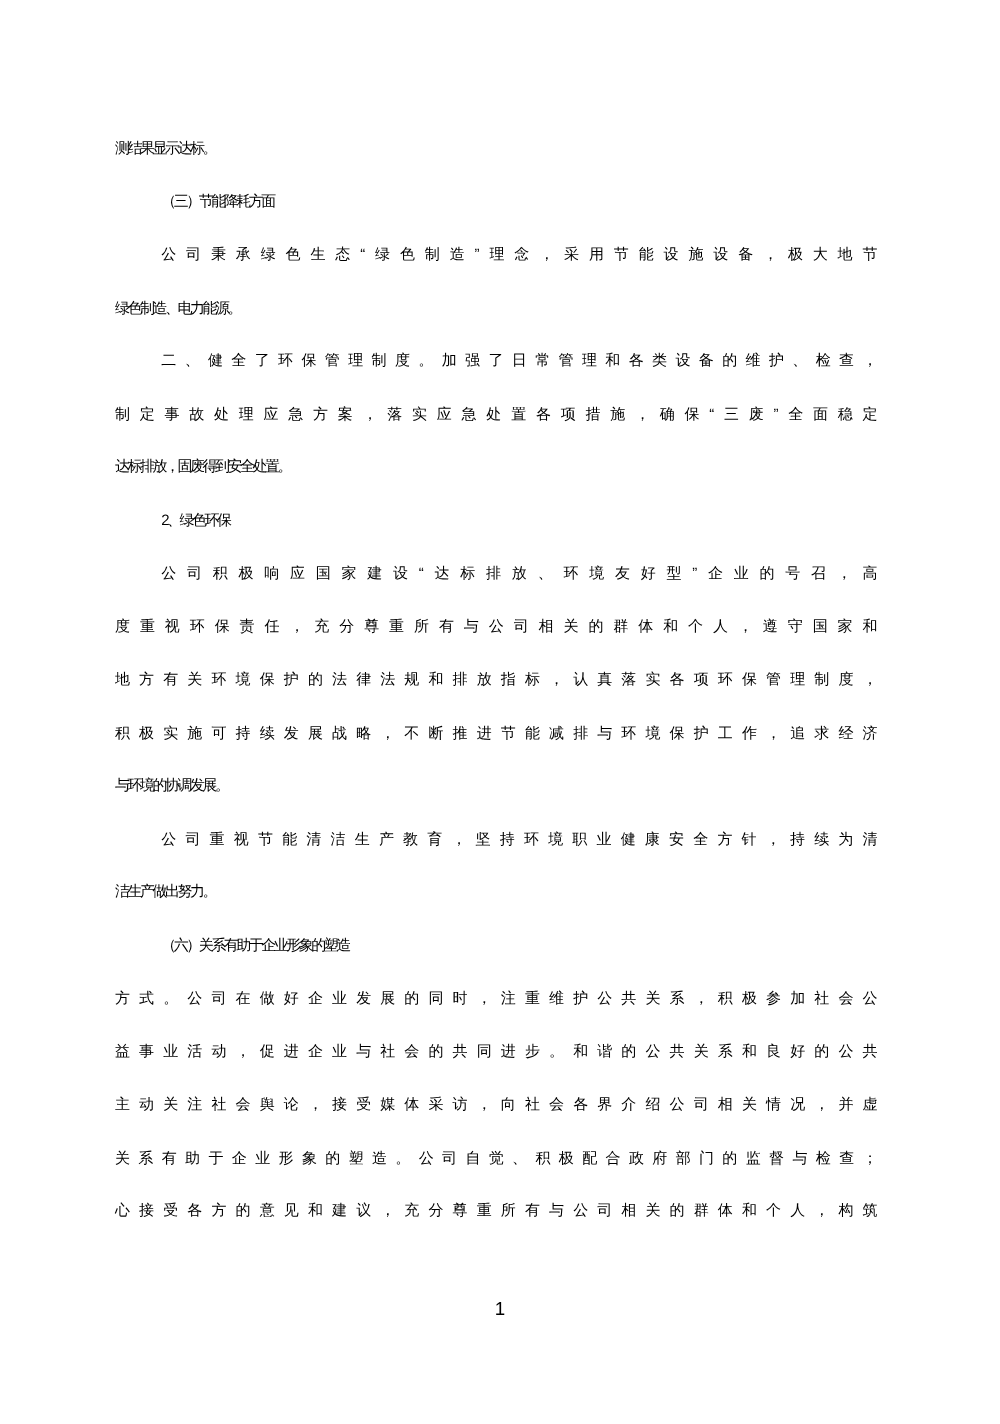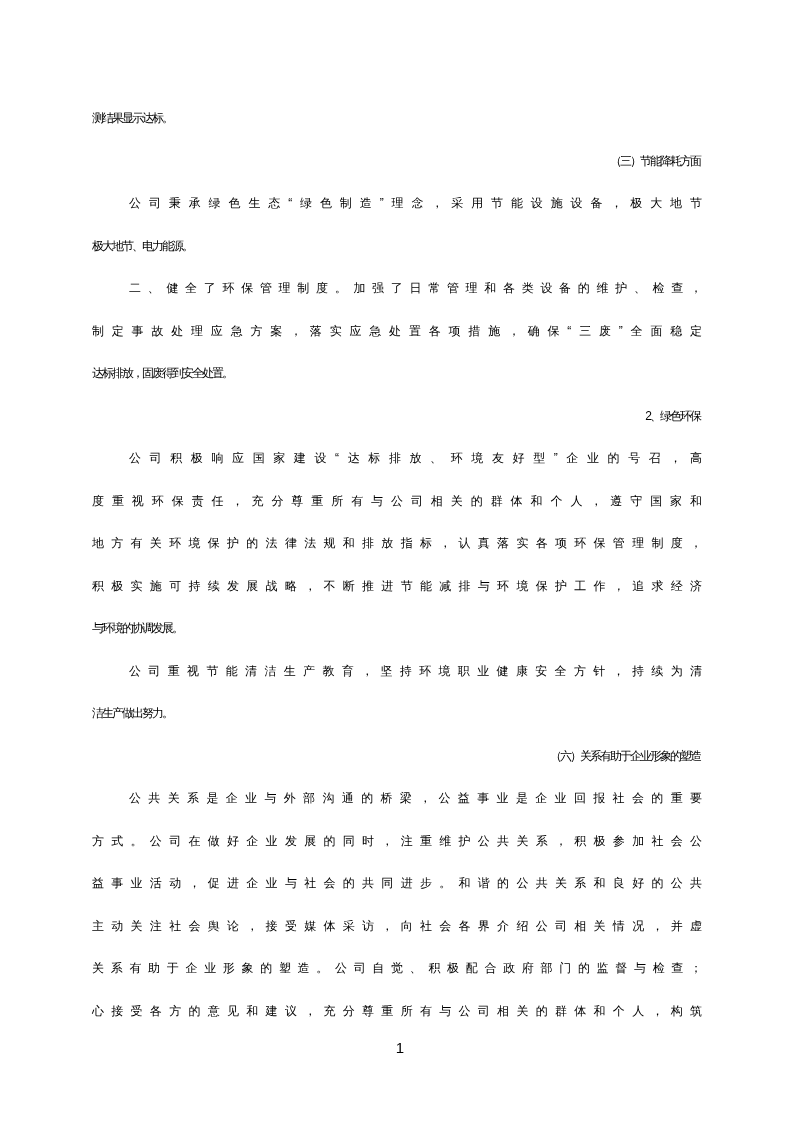--- a/index.html
+++ b/index.html
@@ -29,21 +29,20 @@
     letter-spacing: -2px;
     white-space: nowrap;
     text-align: left;
     color: #000000;
   }
   .line.justify {
     text-align-last: justify;
   }
   .line.indent {
     text-indent: 37px;
-    text-align: right;
   }
   .page-number {
     position: absolute;
     left: 0;
     top: 1038px;
     width: 100%;
     text-align: center;
     font-size: 15px;
     line-height: 20px;
     color: #000000;
@@ -51,34 +50,33 @@
 </style>
 </head>
 <body>
 
 <div class="page">
   <div class="text-block">
 
   <div class="line">测结果显示达标。</div>
       <div class="line indent">（三）节能降耗方面</div>
       <div class="line indent justify">公司秉承绿色生态“绿色制造”理念，采用节能设施设备，极大地节</div>
-      <div class="line">极大地节、电力能源。</div>
+      <div class="line">绿色制造、电力能源。</div>
       <div class="line indent justify">二、健全了环保管理制度。加强了日常管理和各类设备的维护、检查，</div>
       <div class="line justify">制定事故处理应急方案，落实应急处置各项措施，确保“三废”全面稳定</div>
       <div class="line">达标排放，固废得到安全处置。</div>
       <div class="line indent">2、绿色环保</div>
       <div class="line indent justify">公司积极响应国家建设“达标排放、环境友好型”企业的号召，高</div>
       <div class="line justify">度重视环保责任，充分尊重所有与公司相关的群体和个人，遵守国家和</div>
       <div class="line justify">地方有关环境保护的法律法规和排放指标，认真落实各项环保管理制度，</div>
       <div class="line justify">积极实施可持续发展战略，不断推进节能减排与环境保护工作，追求经济</div>
       <div class="line">与环境的协调发展。</div>
       <div class="line indent justify">公司重视节能清洁生产教育，坚持环境职业健康安全方针，持续为清</div>
       <div class="line">洁生产做出努力。</div>
       <div class="line indent">（六）关系有助于企业形象的塑造</div>
-      <div class="line indent justify">公共关系是企业与外部沟通的桥梁，公益事业是企业回报社会的重要</div>
       <div class="line justify">方式。公司在做好企业发展的同时，注重维护公共关系，积极参加社会公</div>
       <div class="line justify">益事业活动，促进企业与社会的共同进步。和谐的公共关系和良好的公共</div>
       <div class="line justify">主动关注社会舆论，接受媒体采访，向社会各界介绍公司相关情况，并虚</div>
       <div class="line justify">关系有助于企业形象的塑造。公司自觉、积极配合政府部门的监督与检查；</div>
       <div class="line justify">心接受各方的意见和建议，充分尊重所有与公司相关的群体和个人，构筑</div>
     </div>
   <div class="page-number">1</div>
 </div>
 
 </body></html>

